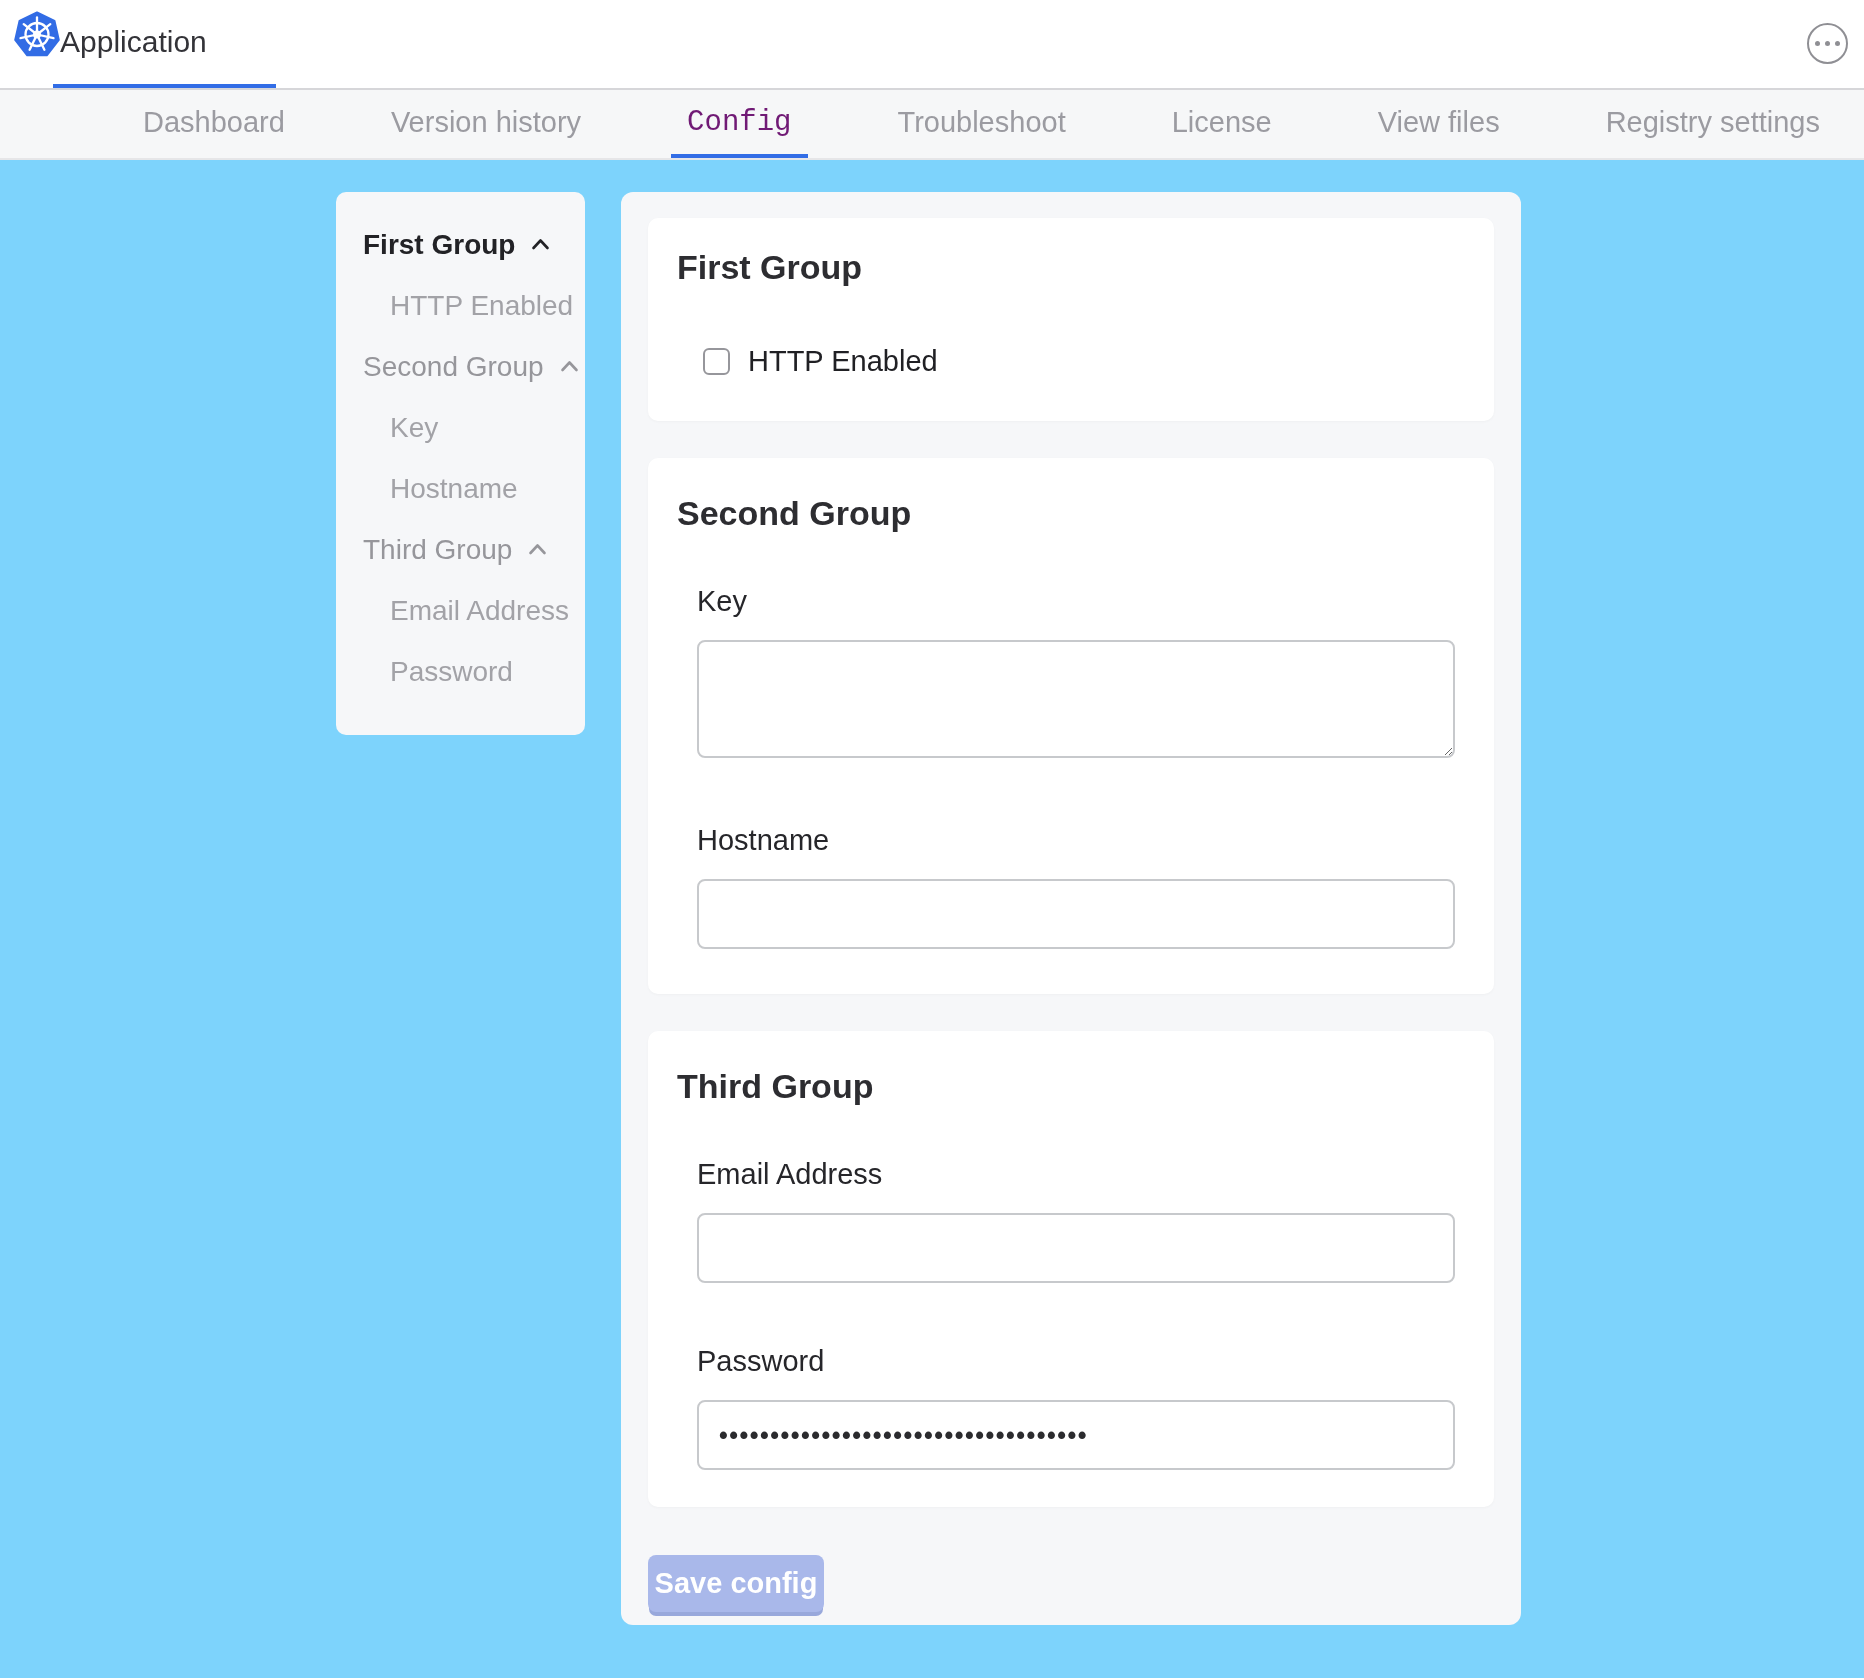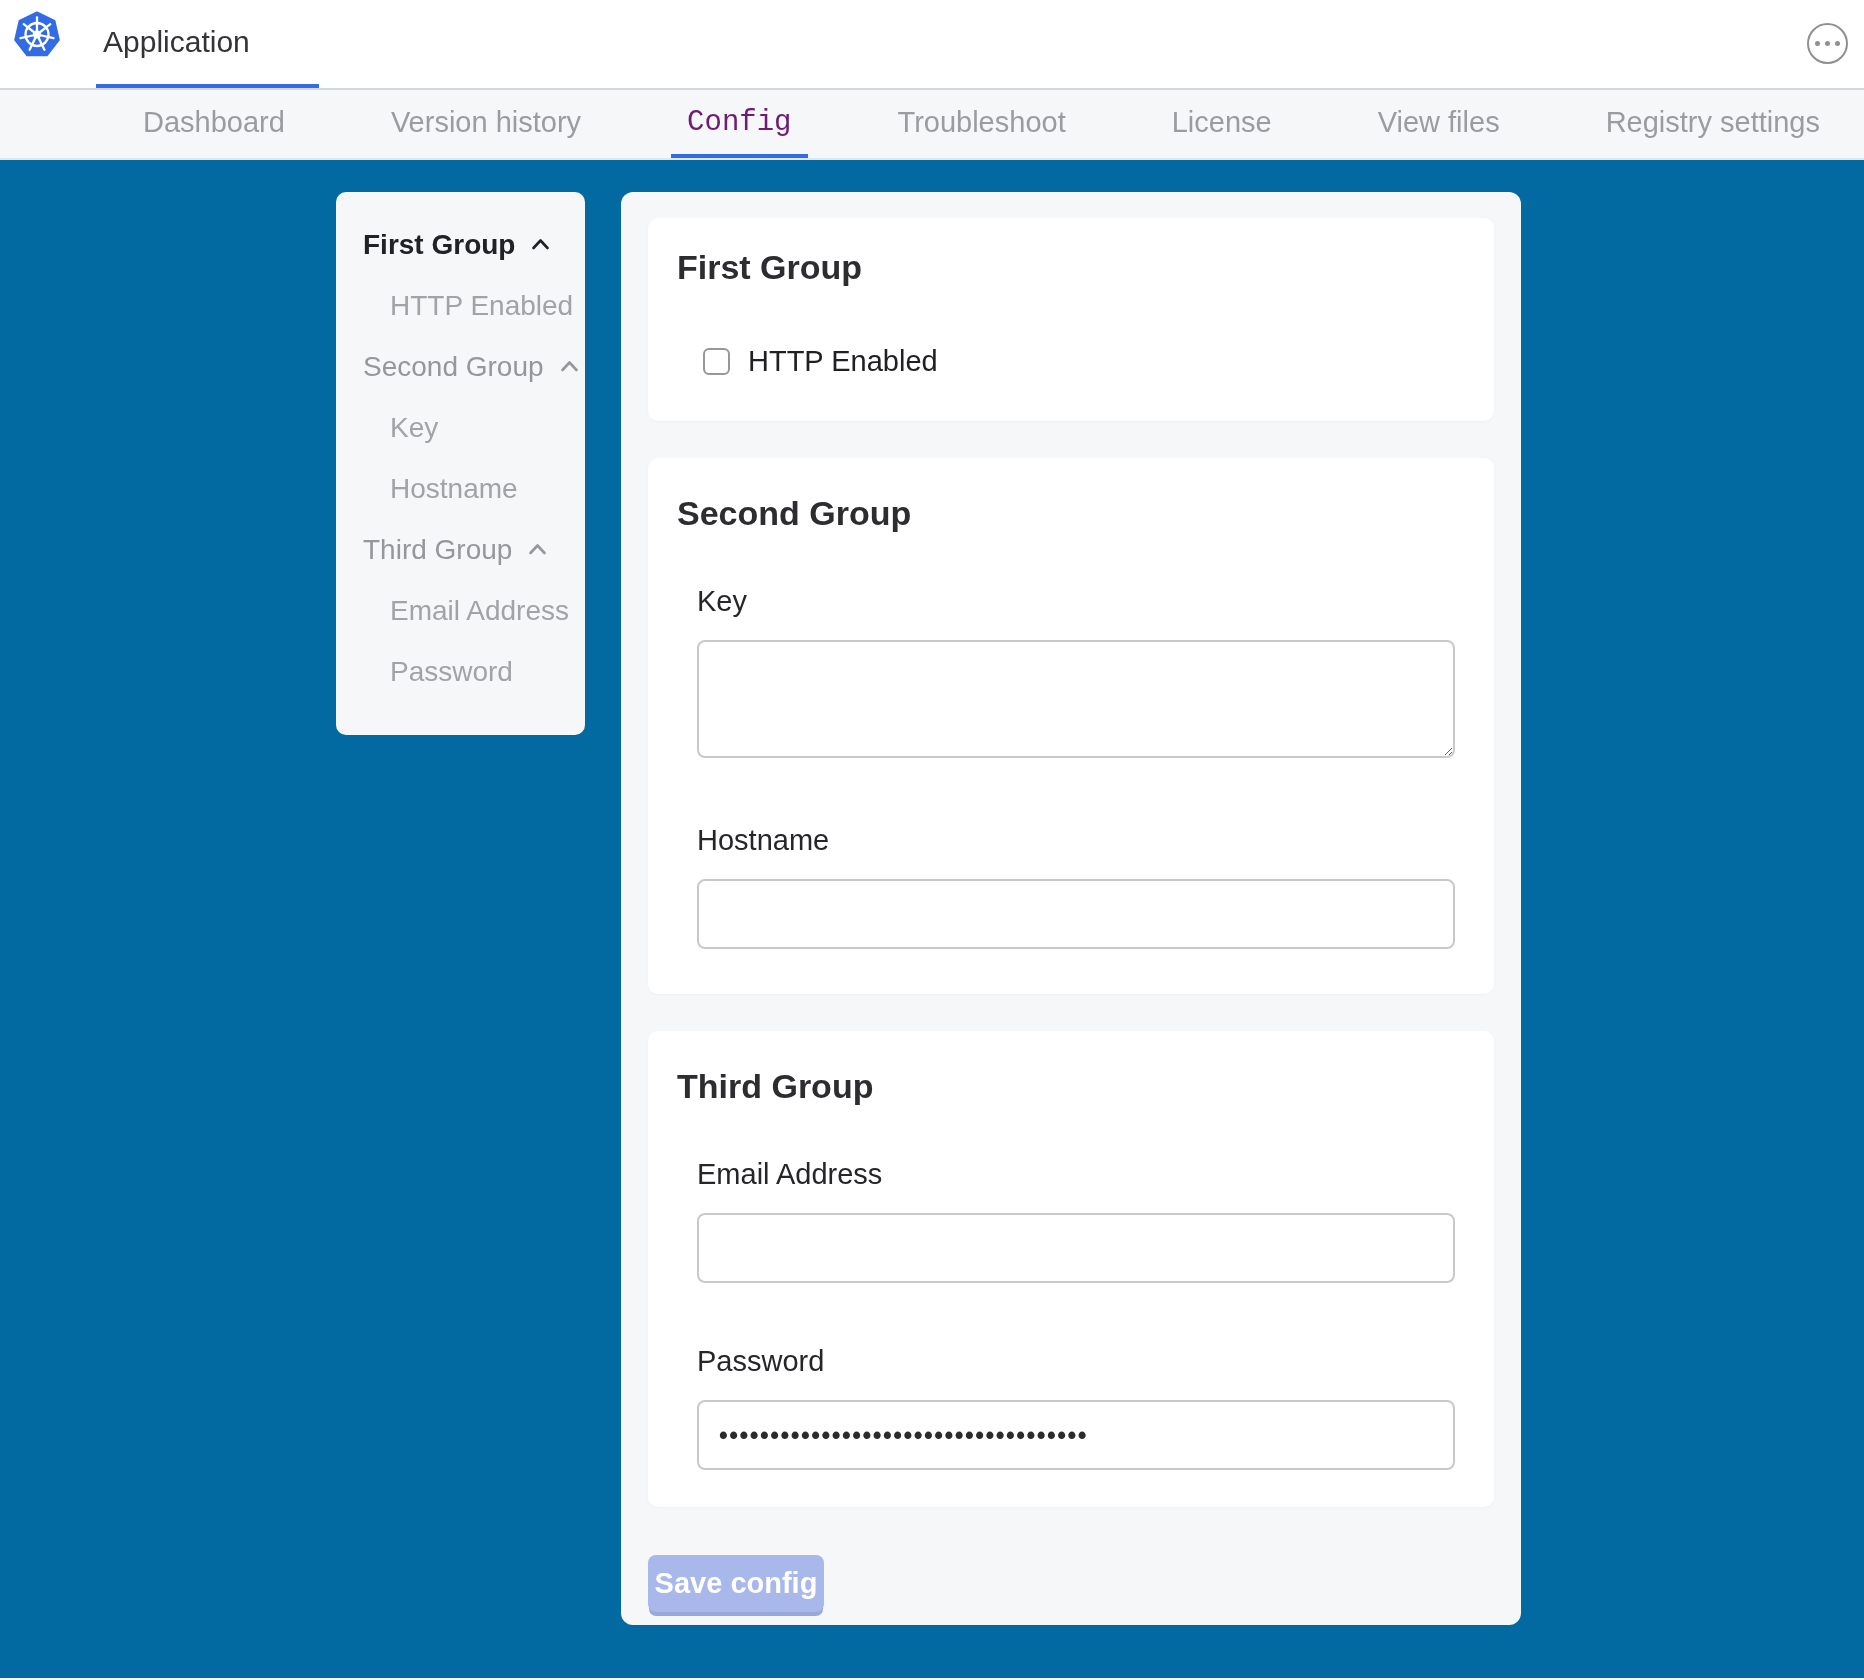--- a/index.html
+++ b/index.html
@@ -3,38 +3,38 @@
 <meta charset="utf-8">
 <style>
   * { box-sizing: border-box; margin: 0; padding: 0; }
   html, body { width: 1864px; height: 1680px; overflow: hidden; background: #ffffff;
     font-family: "Liberation Sans", "DejaVu Sans", sans-serif; }
 
   
   .app-header { position: relative; height: 90px; background: #ffffff;
     border-bottom: 2px solid #d6d6d9; display: flex; align-items: stretch; }
   .logo-wrap { position: absolute; left: 14px; top: 11px; width: 46px; height: 47px; }
-  .header-tab { display: flex; align-items: center; margin-left: 96px;
+  .header-tab { display: flex; align-items: center; margin-left: 53px;
     padding: 0 69px 0 7px; border-bottom: 4px solid #326de6;
     font-size: 30px; color: #333338; }
   .more-btn { position: absolute; right: 16px; top: 23px; width: 41px; height: 41px;
     border-radius: 50%; border: 2.5px solid #8f8f94; background: #ffffff;
     display: flex; align-items: center; justify-content: center; gap: 4.5px; cursor: pointer; }
   .more-btn .dot { width: 5.5px; height: 5.5px; border-radius: 50%; background: #8f8f94; }
 
   
   .app-nav { height: 70px; background: #f6f7f8; border-bottom: 2px solid #e6e6e8;
     display: flex; align-items: flex-start; gap: 74px; padding-left: 127px;
     font-size: 29px; color: #9b9ba1; }
   .nav-tab { display: flex; align-items: center; height: 100%;
     padding: 0 16px; border-bottom: 4px solid transparent; cursor: pointer; }
   .nav-tab.active { color: #701a75; border-bottom-color: #326de6; font-family: Liberation Mono, monospace; }
 
   
-  .page { position: relative; height: 1518px; background: #0369a1; }
+  .page { position: relative; height: 1518px; background: #7dd3fc; }
 
   
   .config-sidebar { position: absolute; left: 336px; top: 32px; width: 249px; height: 543px;
     background: #f6f7f9; border-radius: 10px; padding-top: 22px; }
   .side-item { height: 61px; display: flex; align-items: center; cursor: pointer; }
   .side-group { padding-left: 27px; font-size: 28px; color: #96969b; }
   .side-group.active { color: #222226; font-weight: bold; }
   .side-child { padding-left: 54px; font-size: 28px; color: #a2a2a7; }
   .chev { margin-left: 12px; display: inline-flex; }
   .chev svg { stroke: currentColor; }

